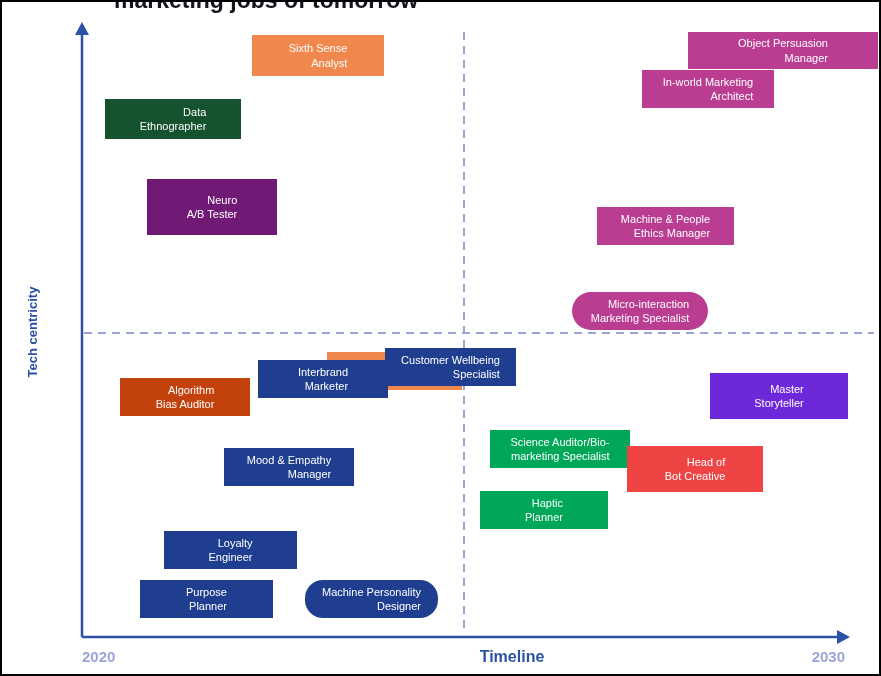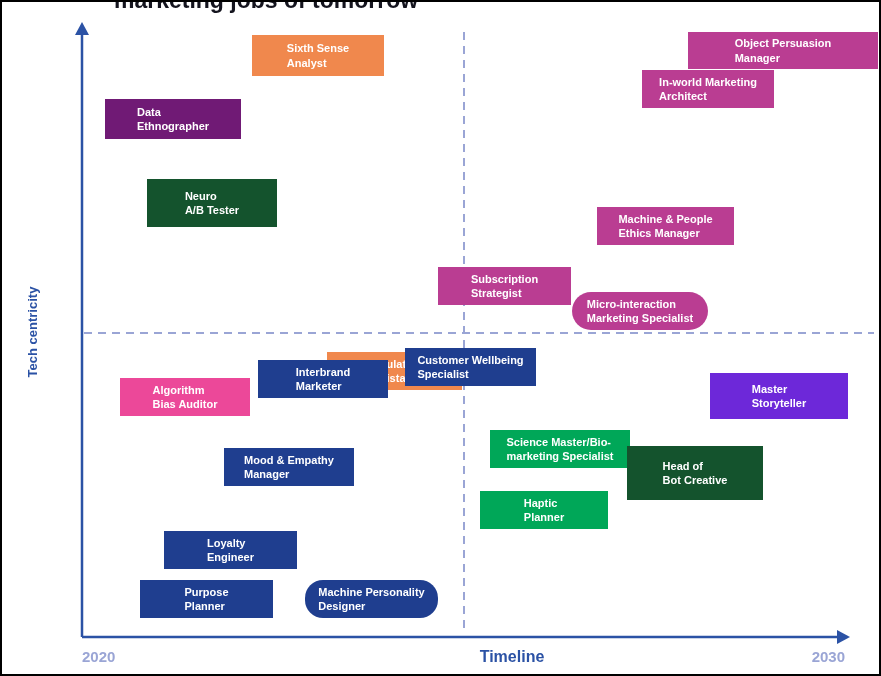--- a/index.html
+++ b/index.html
@@ -58,23 +58,23 @@
     font-weight: bold;
     font-size: 16px;
     margin-left: 48px;
   }
   #job-layer { position: absolute; left: 0; top: 0; width: 881px; height: 676px; }
   .job-box {
     position: absolute;
     display: flex;
     align-items: center;
     justify-content: center;
-    text-align: left;
+    text-align: right;
     color: #ffffff;
-    font-weight: bold;
+    font-weight: normal;
     font-size: 11px;
     line-height: 1.3;
     white-space: pre-line;
     box-sizing: border-box;
     padding: 16px 4px;
   }
 </style>
 </head>
 <body>
 
@@ -92,55 +92,53 @@
 
     <line x1="80" y1="635" x2="836" y2="635" stroke="#2b52a5" stroke-width="2.5"></line>
     <polygon points="848,635 835,628 835,642" fill="#2b52a5"></polygon>
   </svg>
 
   <div class="y-axis-title">Tech centricity</div>
 
   <div id="job-layer">
       <div class="job-box" style="left: 250px; top: 33px; width: 132px; height: 41px; background: rgb(240, 136, 77);">Sixth Sense
 Analyst</div>
-      <div class="job-box" style="left: 103px; top: 97px; width: 136px; height: 40px; background: #701a75;">Data
+      <div class="job-box" style="left: 103px; top: 97px; width: 136px; height: 40px; background: #14532d;">Data
 Ethnographer</div>
-      <div class="job-box" style="left: 145px; top: 177px; width: 130px; height: 48px; background: #14532d;">Neuro
+      <div class="job-box" style="left: 145px; top: 177px; width: 130px; height: 56px; background: #701a75;">Neuro
 A/B Tester</div>
       <div class="job-box" style="left: 325px; top: 302px; width: 135px; height: 38px; background: rgb(240, 136, 77); margin-top: 48px;">Simulation
 Assistant</div>
       <div class="job-box" style="left: 686px; top: 30px; width: 190px; height: 37px; background: rgb(186, 61, 146);">Object Persuasion
 Manager</div>
       <div class="job-box" style="left: 640px; top: 68px; width: 132px; height: 38px; background: rgb(186, 61, 146);">In-world Marketing
 Architect</div>
       <div class="job-box" style="left: 595px; top: 205px; width: 137px; height: 38px; background: rgb(186, 61, 146);">Machine &amp; People
 Ethics Manager</div>
-      <div class="job-box" style="left: 436px; top: 265px; width: 133px; height: 38px; background: rgb(186, 61, 146);">Subscription
-Strategist</div>
       <div class="job-box" style="left: 570px; top: 290px; width: 136px; height: 38px; background: rgb(186, 61, 146); border-radius: 19px;">Micro-interaction
 Marketing Specialist</div>
-      <div class="job-box" style="left: 403px; top: 346px; width: 131px; height: 38px; background: rgb(31, 62, 143);">Customer Wellbeing
+      <div class="job-box" style="left: 383px; top: 346px; width: 131px; height: 38px; background: rgb(31, 62, 143);">Customer Wellbeing
 Specialist</div>
       <div class="job-box" style="left: 256px; top: 358px; width: 130px; height: 38px; background: rgb(31, 62, 143);">Interbrand
 Marketer</div>
-      <div class="job-box" style="left: 118px; top: 376px; width: 130px; height: 38px; background: #ec4899;">Algorithm
+      <div class="job-box" style="left: 118px; top: 376px; width: 130px; height: 38px; background: #c2410c;">Algorithm
 Bias Auditor</div>
       <div class="job-box" style="left: 222px; top: 446px; width: 130px; height: 38px; background: rgb(31, 62, 143);">Mood &amp; Empathy
 Manager</div>
       <div class="job-box" style="left: 162px; top: 529px; width: 133px; height: 38px; background: rgb(31, 62, 143);">Loyalty
 Engineer</div>
       <div class="job-box" style="left: 138px; top: 578px; width: 133px; height: 38px; background: rgb(31, 62, 143);">Purpose
 Planner</div>
       <div class="job-box" style="left: 303px; top: 578px; width: 133px; height: 38px; background: rgb(31, 62, 143); border-radius: 18px;">Machine Personality
 Designer</div>
       <div class="job-box" style="left: 708px; top: 371px; width: 138px; height: 46px; background: #6d28d9;">Master
 Storyteller</div>
-      <div class="job-box" style="left: 488px; top: 428px; width: 140px; height: 38px; background: rgb(0, 167, 88);">Science Master/Bio-
+      <div class="job-box" style="left: 488px; top: 428px; width: 140px; height: 38px; background: rgb(0, 167, 88);">Science Auditor/Bio-
 marketing Specialist</div>
-      <div class="job-box" style="left: 625px; top: 444px; width: 136px; height: 54px; background: #14532d;">Head of
+      <div class="job-box" style="left: 625px; top: 444px; width: 136px; height: 46px; background: #ef4444;">Head of
 Bot Creative</div>
       <div class="job-box" style="left: 478px; top: 489px; width: 128px; height: 38px; background: rgb(0, 167, 88);">Haptic
 Planner</div>
     </div>
 
   <div class="x-axis-min-label">2020</div>
 
   <div class="x-axis-title">Timeline</div>
 
   <div class="x-axis-max-label">2030</div>

